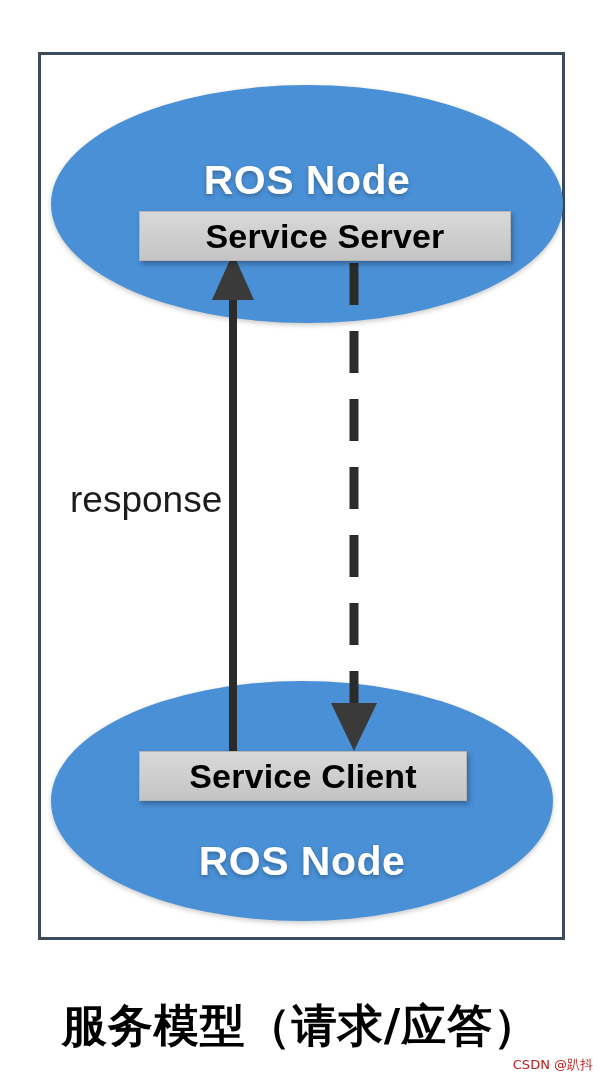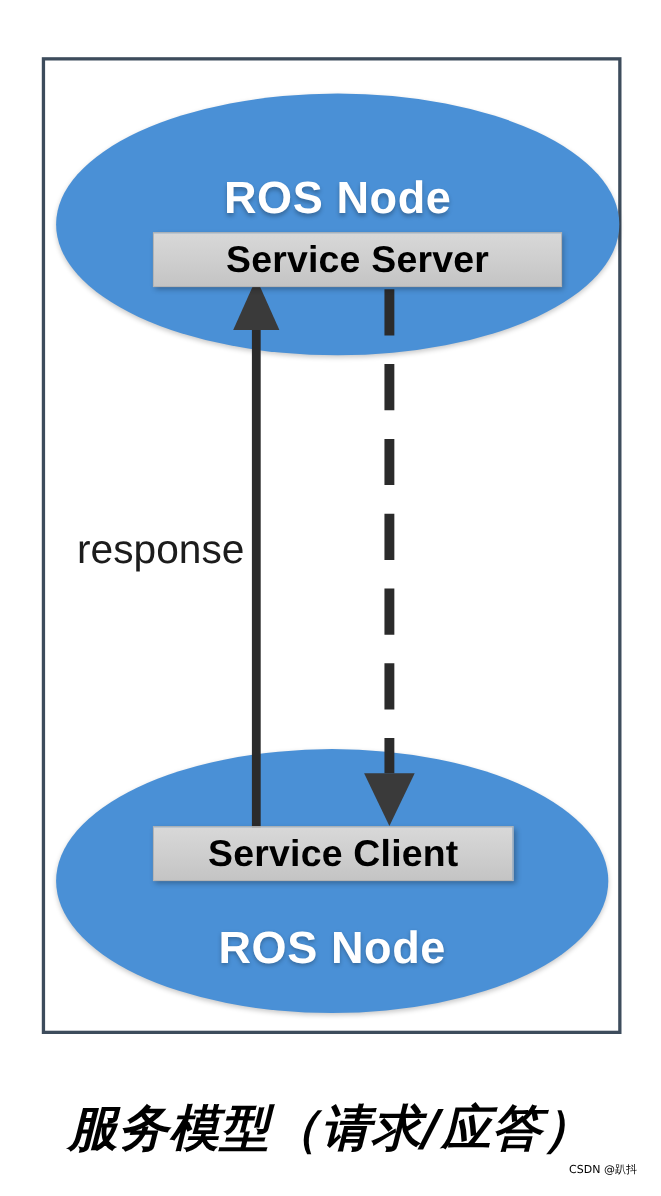--- a/index.html
+++ b/index.html
@@ -136,30 +136,29 @@
     left: 0;
     top: 996px;
     width: 601px;
     text-align: center;
     font-size: 45px;
     font-weight: bold;
     color: #000000;
     font-family: "DejaVu Sans", "Liberation Sans", sans-serif;
     letter-spacing: 1px;
     white-space: nowrap;
-    font-style: italic;
   }
 
   
   #watermark {
     position: absolute;
-    right: 22px;
+    right: 8px;
     top: 1056px;
-    font-size: 10px;
-    color: #000000;
+    font-size: 13px;
+    color: #b91c1c;
     font-family: "DejaVu Sans", "Liberation Sans", sans-serif;
     white-space: nowrap;
   }
 </style>
 </head>
 <body>
 
 <div id="diagram-frame">
   <div id="diagram-canvas">
 

